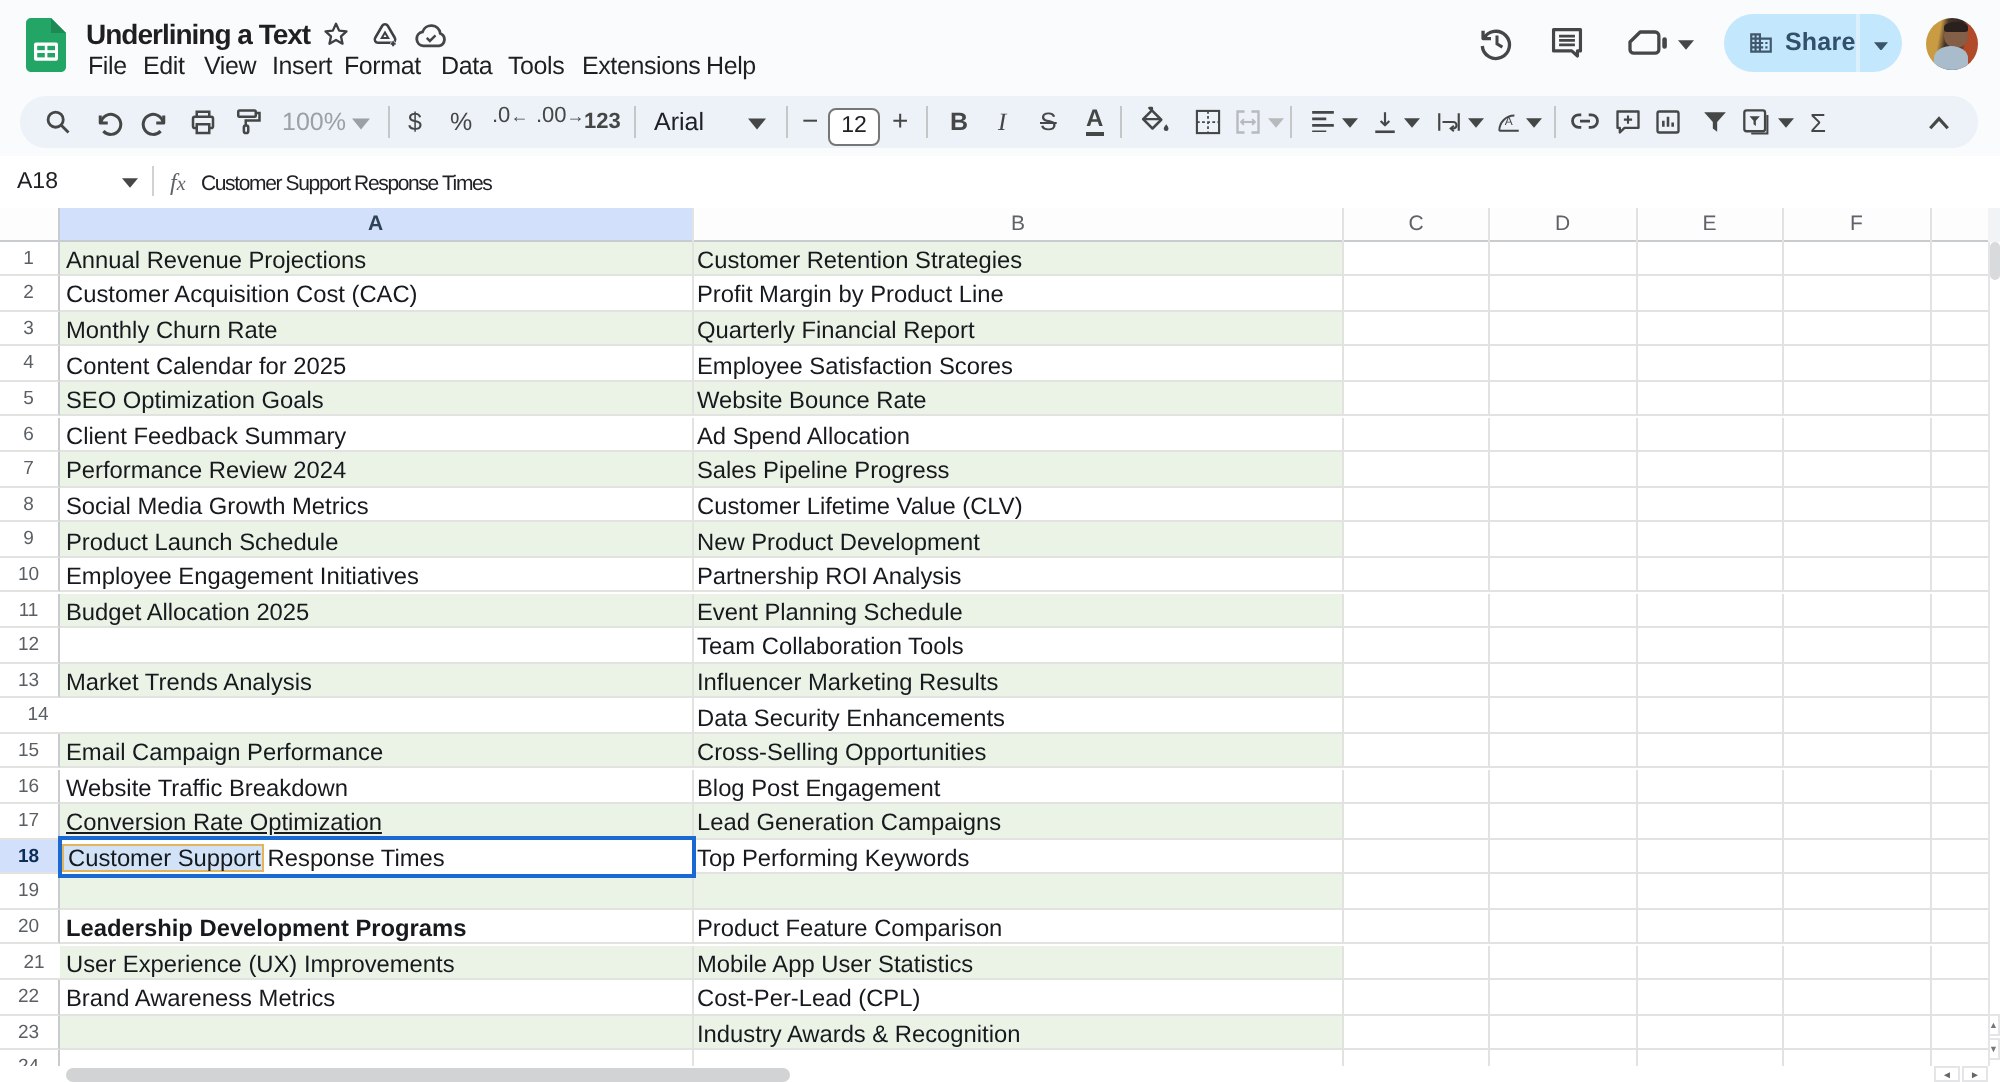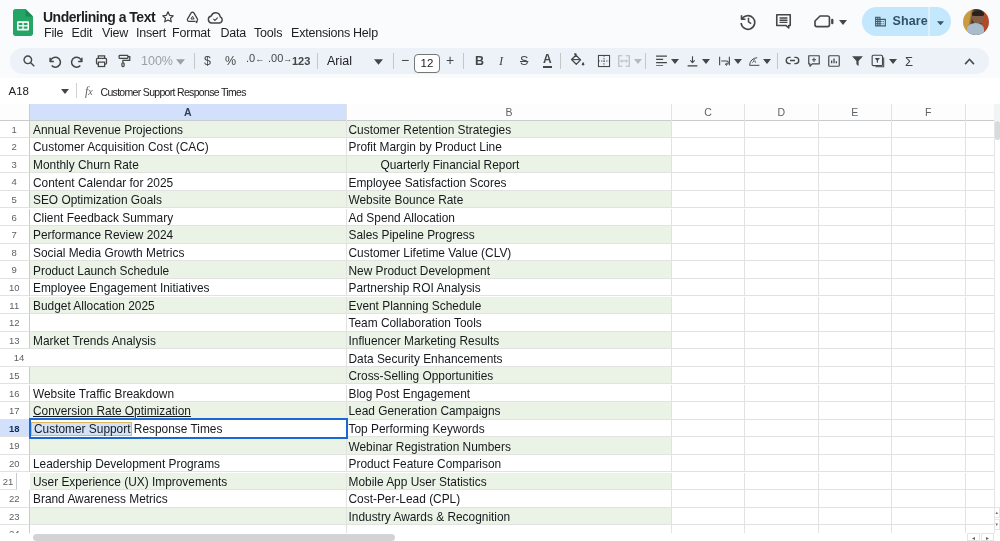--- a/index.html
+++ b/index.html
@@ -307,21 +307,21 @@
 <div class="abs" style="left:348.5px;top:19.8px;font-size:11.9px;color:#16191d;white-space:nowrap;">Profit Margin by Product Line</div>
 <div class="abs" style="left:0;top:35.2px;width:29.5px;height:17.6px;background:#ffffff;border-right:1px solid #c9cccf;border-bottom:1px solid #e2e3e1;box-sizing:border-box;text-align:center;font-size:9.5px;color:#5a5f64;font-weight:normal;line-height:17.6px;">3</div>
 <div class="abs" style="left:29.5px;top:35.2px;width:641.5px;height:17.6px;background:#ebf3e6;border-bottom:1px solid #e2e3e1;box-sizing:border-box;"></div>
 <div class="abs" style="left:671px;top:35.2px;width:73px;height:17.6px;background:#fff;border-left:1px solid #e2e3e1;border-bottom:1px solid #e2e3e1;box-sizing:border-box;"></div>
 <div class="abs" style="left:744px;top:35.2px;width:73.5px;height:17.6px;background:#fff;border-left:1px solid #e2e3e1;border-bottom:1px solid #e2e3e1;box-sizing:border-box;"></div>
 <div class="abs" style="left:817.5px;top:35.2px;width:73.5px;height:17.6px;background:#fff;border-left:1px solid #e2e3e1;border-bottom:1px solid #e2e3e1;box-sizing:border-box;"></div>
 <div class="abs" style="left:891px;top:35.2px;width:73.5px;height:17.6px;background:#fff;border-left:1px solid #e2e3e1;border-bottom:1px solid #e2e3e1;box-sizing:border-box;"></div>
 <div class="abs" style="left:964.5px;top:35.2px;width:29.0px;height:17.6px;background:#fff;border-left:1px solid #e2e3e1;border-bottom:1px solid #e2e3e1;box-sizing:border-box;"></div>
 <div class="abs" style="left:346px;top:35.2px;width:1px;height:17.6px;background:#e2e3e1;"></div>
 <div class="abs" style="left:33px;top:37.400000000000006px;font-size:11.9px;color:#16191d;white-space:nowrap;">Monthly Churn Rate</div>
-<div class="abs" style="left:348.5px;top:37.400000000000006px;font-size:11.9px;color:#16191d;white-space:nowrap;padding-left:32px;">Quarterly Financial Report</div>
+<div class="abs" style="left:348.5px;top:37.400000000000006px;font-size:11.9px;color:#16191d;white-space:nowrap;">Quarterly Financial Report</div>
 <div class="abs" style="left:0;top:52.800000000000004px;width:29.5px;height:17.6px;background:#ffffff;border-right:1px solid #c9cccf;border-bottom:1px solid #e2e3e1;box-sizing:border-box;text-align:center;font-size:9.5px;color:#5a5f64;font-weight:normal;line-height:17.6px;">4</div>
 <div class="abs" style="left:29.5px;top:52.800000000000004px;width:641.5px;height:17.6px;background:#ffffff;border-bottom:1px solid #e2e3e1;box-sizing:border-box;"></div>
 <div class="abs" style="left:671px;top:52.800000000000004px;width:73px;height:17.6px;background:#fff;border-left:1px solid #e2e3e1;border-bottom:1px solid #e2e3e1;box-sizing:border-box;"></div>
 <div class="abs" style="left:744px;top:52.800000000000004px;width:73.5px;height:17.6px;background:#fff;border-left:1px solid #e2e3e1;border-bottom:1px solid #e2e3e1;box-sizing:border-box;"></div>
 <div class="abs" style="left:817.5px;top:52.800000000000004px;width:73.5px;height:17.6px;background:#fff;border-left:1px solid #e2e3e1;border-bottom:1px solid #e2e3e1;box-sizing:border-box;"></div>
 <div class="abs" style="left:891px;top:52.800000000000004px;width:73.5px;height:17.6px;background:#fff;border-left:1px solid #e2e3e1;border-bottom:1px solid #e2e3e1;box-sizing:border-box;"></div>
 <div class="abs" style="left:964.5px;top:52.800000000000004px;width:29.0px;height:17.6px;background:#fff;border-left:1px solid #e2e3e1;border-bottom:1px solid #e2e3e1;box-sizing:border-box;"></div>
 <div class="abs" style="left:346px;top:52.800000000000004px;width:1px;height:17.6px;background:#e2e3e1;"></div>
 <div class="abs" style="left:33px;top:55.00000000000001px;font-size:11.9px;color:#16191d;white-space:nowrap;">Content Calendar for 2025</div>
 <div class="abs" style="left:348.5px;top:55.00000000000001px;font-size:11.9px;color:#16191d;white-space:nowrap;">Employee Satisfaction Scores</div>
@@ -424,20 +424,21 @@
 <div class="abs" style="left:346px;top:228.8px;width:1px;height:17.6px;background:#e2e3e1;"></div>
 <div class="abs" style="left:348.5px;top:231.0px;font-size:11.9px;color:#16191d;white-space:nowrap;">Data Security Enhancements</div>
 <div class="abs" style="left:0;top:246.40000000000003px;width:29.5px;height:17.6px;background:#ffffff;border-right:1px solid #c9cccf;border-bottom:1px solid #e2e3e1;box-sizing:border-box;text-align:center;font-size:9.5px;color:#5a5f64;font-weight:normal;line-height:17.6px;">15</div>
 <div class="abs" style="left:29.5px;top:246.40000000000003px;width:641.5px;height:17.6px;background:#ebf3e6;border-bottom:1px solid #e2e3e1;box-sizing:border-box;"></div>
 <div class="abs" style="left:671px;top:246.40000000000003px;width:73px;height:17.6px;background:#fff;border-left:1px solid #e2e3e1;border-bottom:1px solid #e2e3e1;box-sizing:border-box;"></div>
 <div class="abs" style="left:744px;top:246.40000000000003px;width:73.5px;height:17.6px;background:#fff;border-left:1px solid #e2e3e1;border-bottom:1px solid #e2e3e1;box-sizing:border-box;"></div>
 <div class="abs" style="left:817.5px;top:246.40000000000003px;width:73.5px;height:17.6px;background:#fff;border-left:1px solid #e2e3e1;border-bottom:1px solid #e2e3e1;box-sizing:border-box;"></div>
 <div class="abs" style="left:891px;top:246.40000000000003px;width:73.5px;height:17.6px;background:#fff;border-left:1px solid #e2e3e1;border-bottom:1px solid #e2e3e1;box-sizing:border-box;"></div>
 <div class="abs" style="left:964.5px;top:246.40000000000003px;width:29.0px;height:17.6px;background:#fff;border-left:1px solid #e2e3e1;border-bottom:1px solid #e2e3e1;box-sizing:border-box;"></div>
 <div class="abs" style="left:346px;top:246.40000000000003px;width:1px;height:17.6px;background:#e2e3e1;"></div>
+<div class="abs" style="left:33px;top:248.60000000000002px;font-size:11.9px;color:#16191d;white-space:nowrap;">Email Campaign Performance</div>
 <div class="abs" style="left:348.5px;top:248.60000000000002px;font-size:11.9px;color:#16191d;white-space:nowrap;">Cross-Selling Opportunities</div>
 <div class="abs" style="left:0;top:264.0px;width:29.5px;height:17.6px;background:#ffffff;border-right:1px solid #c9cccf;border-bottom:1px solid #e2e3e1;box-sizing:border-box;text-align:center;font-size:9.5px;color:#5a5f64;font-weight:normal;line-height:17.6px;">16</div>
 <div class="abs" style="left:29.5px;top:264.0px;width:641.5px;height:17.6px;background:#ffffff;border-bottom:1px solid #e2e3e1;box-sizing:border-box;"></div>
 <div class="abs" style="left:671px;top:264.0px;width:73px;height:17.6px;background:#fff;border-left:1px solid #e2e3e1;border-bottom:1px solid #e2e3e1;box-sizing:border-box;"></div>
 <div class="abs" style="left:744px;top:264.0px;width:73.5px;height:17.6px;background:#fff;border-left:1px solid #e2e3e1;border-bottom:1px solid #e2e3e1;box-sizing:border-box;"></div>
 <div class="abs" style="left:817.5px;top:264.0px;width:73.5px;height:17.6px;background:#fff;border-left:1px solid #e2e3e1;border-bottom:1px solid #e2e3e1;box-sizing:border-box;"></div>
 <div class="abs" style="left:891px;top:264.0px;width:73.5px;height:17.6px;background:#fff;border-left:1px solid #e2e3e1;border-bottom:1px solid #e2e3e1;box-sizing:border-box;"></div>
 <div class="abs" style="left:964.5px;top:264.0px;width:29.0px;height:17.6px;background:#fff;border-left:1px solid #e2e3e1;border-bottom:1px solid #e2e3e1;box-sizing:border-box;"></div>
 <div class="abs" style="left:346px;top:264.0px;width:1px;height:17.6px;background:#e2e3e1;"></div>
 <div class="abs" style="left:33px;top:266.2px;font-size:11.9px;color:#16191d;white-space:nowrap;">Website Traffic Breakdown</div>
@@ -462,32 +463,31 @@
 <div class="abs" style="left:346px;top:299.20000000000005px;width:1px;height:17.6px;background:#e2e3e1;"></div>
 <div class="abs" style="left:348.5px;top:301.40000000000003px;font-size:11.9px;color:#16191d;white-space:nowrap;">Top Performing Keywords</div>
 <div class="abs" style="left:0;top:316.8px;width:29.5px;height:17.6px;background:#ffffff;border-right:1px solid #c9cccf;border-bottom:1px solid #e2e3e1;box-sizing:border-box;text-align:center;font-size:9.5px;color:#5a5f64;font-weight:normal;line-height:17.6px;">19</div>
 <div class="abs" style="left:29.5px;top:316.8px;width:641.5px;height:17.6px;background:#ebf3e6;border-bottom:1px solid #e2e3e1;box-sizing:border-box;"></div>
 <div class="abs" style="left:671px;top:316.8px;width:73px;height:17.6px;background:#fff;border-left:1px solid #e2e3e1;border-bottom:1px solid #e2e3e1;box-sizing:border-box;"></div>
 <div class="abs" style="left:744px;top:316.8px;width:73.5px;height:17.6px;background:#fff;border-left:1px solid #e2e3e1;border-bottom:1px solid #e2e3e1;box-sizing:border-box;"></div>
 <div class="abs" style="left:817.5px;top:316.8px;width:73.5px;height:17.6px;background:#fff;border-left:1px solid #e2e3e1;border-bottom:1px solid #e2e3e1;box-sizing:border-box;"></div>
 <div class="abs" style="left:891px;top:316.8px;width:73.5px;height:17.6px;background:#fff;border-left:1px solid #e2e3e1;border-bottom:1px solid #e2e3e1;box-sizing:border-box;"></div>
 <div class="abs" style="left:964.5px;top:316.8px;width:29.0px;height:17.6px;background:#fff;border-left:1px solid #e2e3e1;border-bottom:1px solid #e2e3e1;box-sizing:border-box;"></div>
 <div class="abs" style="left:346px;top:316.8px;width:1px;height:17.6px;background:#e2e3e1;"></div>
-<div class="abs" style="left:348.5px;top:319.0px;font-size:11.9px;color:#16191d;white-space:nowrap;">Webinar Registration Numbers</div>
 <div class="abs" style="left:0;top:334.40000000000003px;width:29.5px;height:17.6px;background:#ffffff;border-right:1px solid #c9cccf;border-bottom:1px solid #e2e3e1;box-sizing:border-box;text-align:center;font-size:9.5px;color:#5a5f64;font-weight:normal;line-height:17.6px;">20</div>
 <div class="abs" style="left:29.5px;top:334.40000000000003px;width:641.5px;height:17.6px;background:#ffffff;border-bottom:1px solid #e2e3e1;box-sizing:border-box;"></div>
 <div class="abs" style="left:671px;top:334.40000000000003px;width:73px;height:17.6px;background:#fff;border-left:1px solid #e2e3e1;border-bottom:1px solid #e2e3e1;box-sizing:border-box;"></div>
 <div class="abs" style="left:744px;top:334.40000000000003px;width:73.5px;height:17.6px;background:#fff;border-left:1px solid #e2e3e1;border-bottom:1px solid #e2e3e1;box-sizing:border-box;"></div>
 <div class="abs" style="left:817.5px;top:334.40000000000003px;width:73.5px;height:17.6px;background:#fff;border-left:1px solid #e2e3e1;border-bottom:1px solid #e2e3e1;box-sizing:border-box;"></div>
 <div class="abs" style="left:891px;top:334.40000000000003px;width:73.5px;height:17.6px;background:#fff;border-left:1px solid #e2e3e1;border-bottom:1px solid #e2e3e1;box-sizing:border-box;"></div>
 <div class="abs" style="left:964.5px;top:334.40000000000003px;width:29.0px;height:17.6px;background:#fff;border-left:1px solid #e2e3e1;border-bottom:1px solid #e2e3e1;box-sizing:border-box;"></div>
 <div class="abs" style="left:346px;top:334.40000000000003px;width:1px;height:17.6px;background:#e2e3e1;"></div>
-<div class="abs" style="left:33px;top:336.6px;font-size:11.9px;color:#16191d;white-space:nowrap;">Leadership Development Programs</div>
+<div class="abs" style="left:33px;top:336.6px;font-size:11.9px;color:#16191d;white-space:nowrap;font-weight:bold;">Leadership Development Programs</div>
 <div class="abs" style="left:348.5px;top:336.6px;font-size:11.9px;color:#16191d;white-space:nowrap;">Product Feature Comparison</div>
-<div class="abs" style="left:0;top:352.0px;width:17px;height:17.6px;background:#ffffff;border-right:1px solid #c9cccf;border-bottom:1px solid #e2e3e1;box-sizing:border-box;text-align:center;font-size:9.5px;color:#5a5f64;font-weight:normal;line-height:17.6px;">21</div>
+<div class="abs" style="left:0;top:352.0px;width:35px;height:17.6px;background:#ffffff;border-right:1px solid #c9cccf;border-bottom:1px solid #e2e3e1;box-sizing:border-box;text-align:center;font-size:9.5px;color:#5a5f64;font-weight:normal;line-height:17.6px;">21</div>
 <div class="abs" style="left:29.5px;top:352.0px;width:641.5px;height:17.6px;background:#ebf3e6;border-bottom:1px solid #e2e3e1;box-sizing:border-box;"></div>
 <div class="abs" style="left:671px;top:352.0px;width:73px;height:17.6px;background:#fff;border-left:1px solid #e2e3e1;border-bottom:1px solid #e2e3e1;box-sizing:border-box;"></div>
 <div class="abs" style="left:744px;top:352.0px;width:73.5px;height:17.6px;background:#fff;border-left:1px solid #e2e3e1;border-bottom:1px solid #e2e3e1;box-sizing:border-box;"></div>
 <div class="abs" style="left:817.5px;top:352.0px;width:73.5px;height:17.6px;background:#fff;border-left:1px solid #e2e3e1;border-bottom:1px solid #e2e3e1;box-sizing:border-box;"></div>
 <div class="abs" style="left:891px;top:352.0px;width:73.5px;height:17.6px;background:#fff;border-left:1px solid #e2e3e1;border-bottom:1px solid #e2e3e1;box-sizing:border-box;"></div>
 <div class="abs" style="left:964.5px;top:352.0px;width:29.0px;height:17.6px;background:#fff;border-left:1px solid #e2e3e1;border-bottom:1px solid #e2e3e1;box-sizing:border-box;"></div>
 <div class="abs" style="left:346px;top:352.0px;width:1px;height:17.6px;background:#e2e3e1;"></div>
 <div class="abs" style="left:33px;top:354.2px;font-size:11.9px;color:#16191d;white-space:nowrap;">User Experience (UX) Improvements</div>
 <div class="abs" style="left:348.5px;top:354.2px;font-size:11.9px;color:#16191d;white-space:nowrap;">Mobile App User Statistics</div>
 <div class="abs" style="left:0;top:369.6px;width:29.5px;height:17.6px;background:#ffffff;border-right:1px solid #c9cccf;border-bottom:1px solid #e2e3e1;box-sizing:border-box;text-align:center;font-size:9.5px;color:#5a5f64;font-weight:normal;line-height:17.6px;">22</div>

